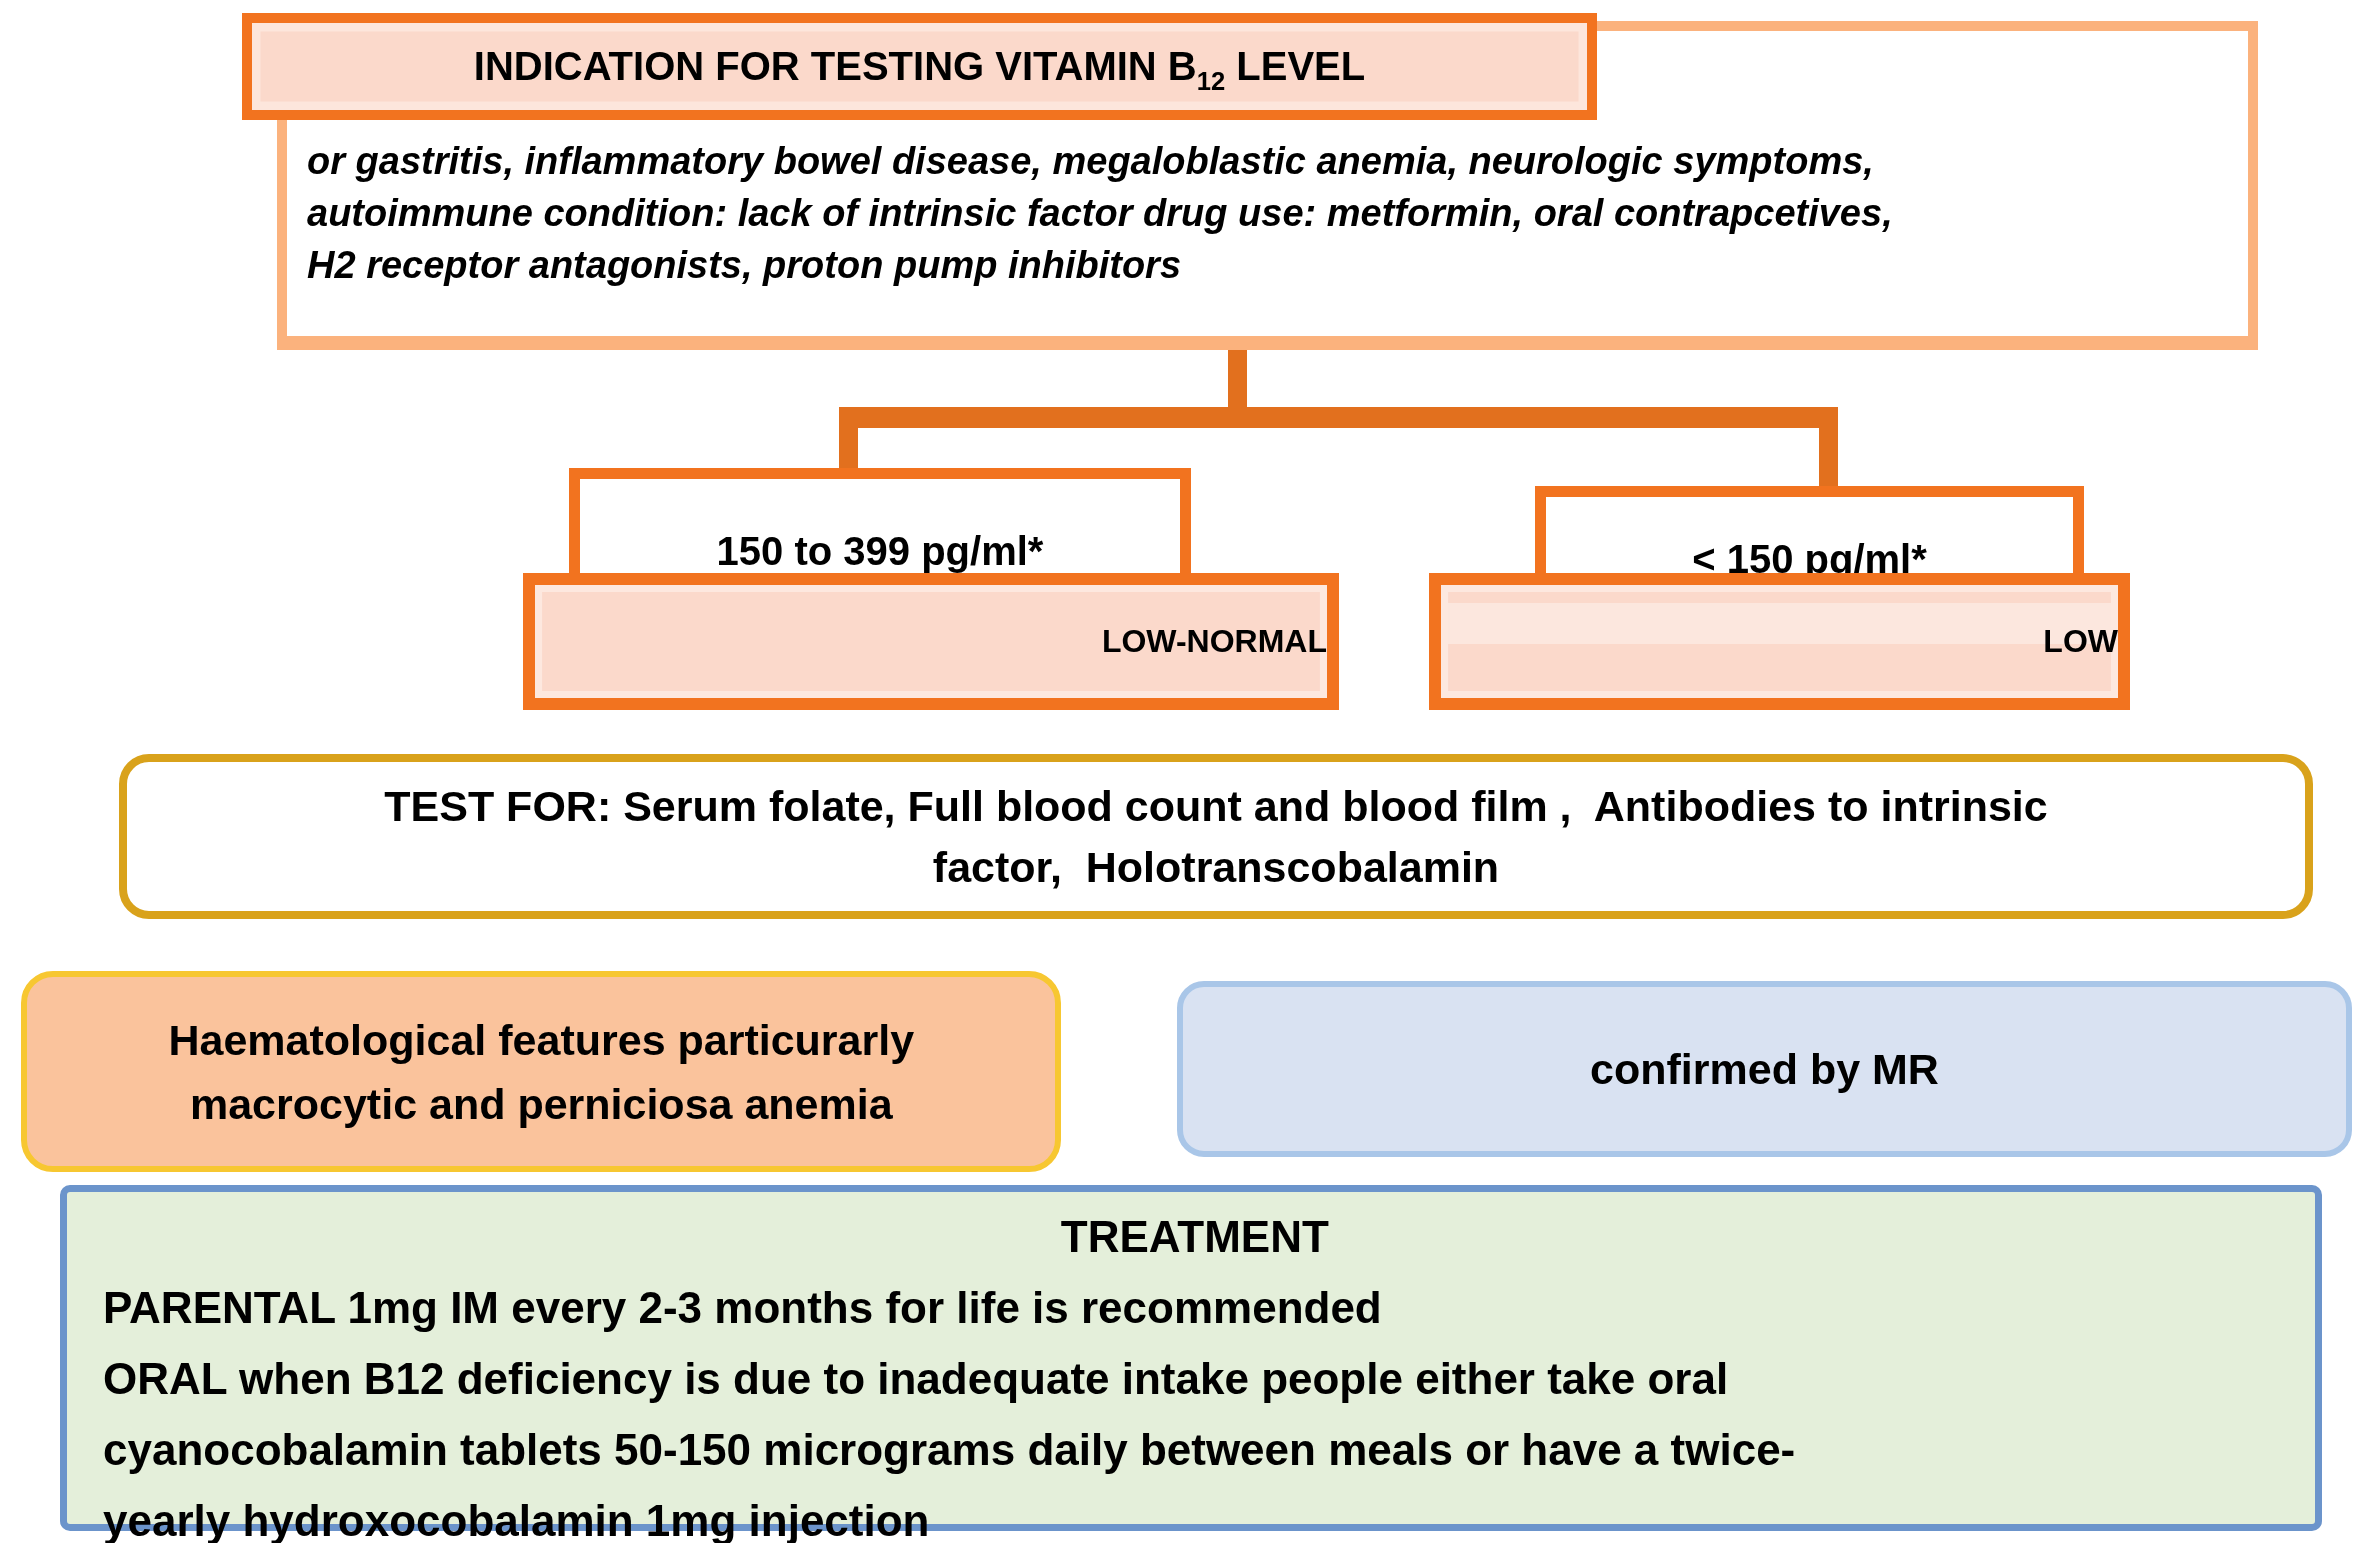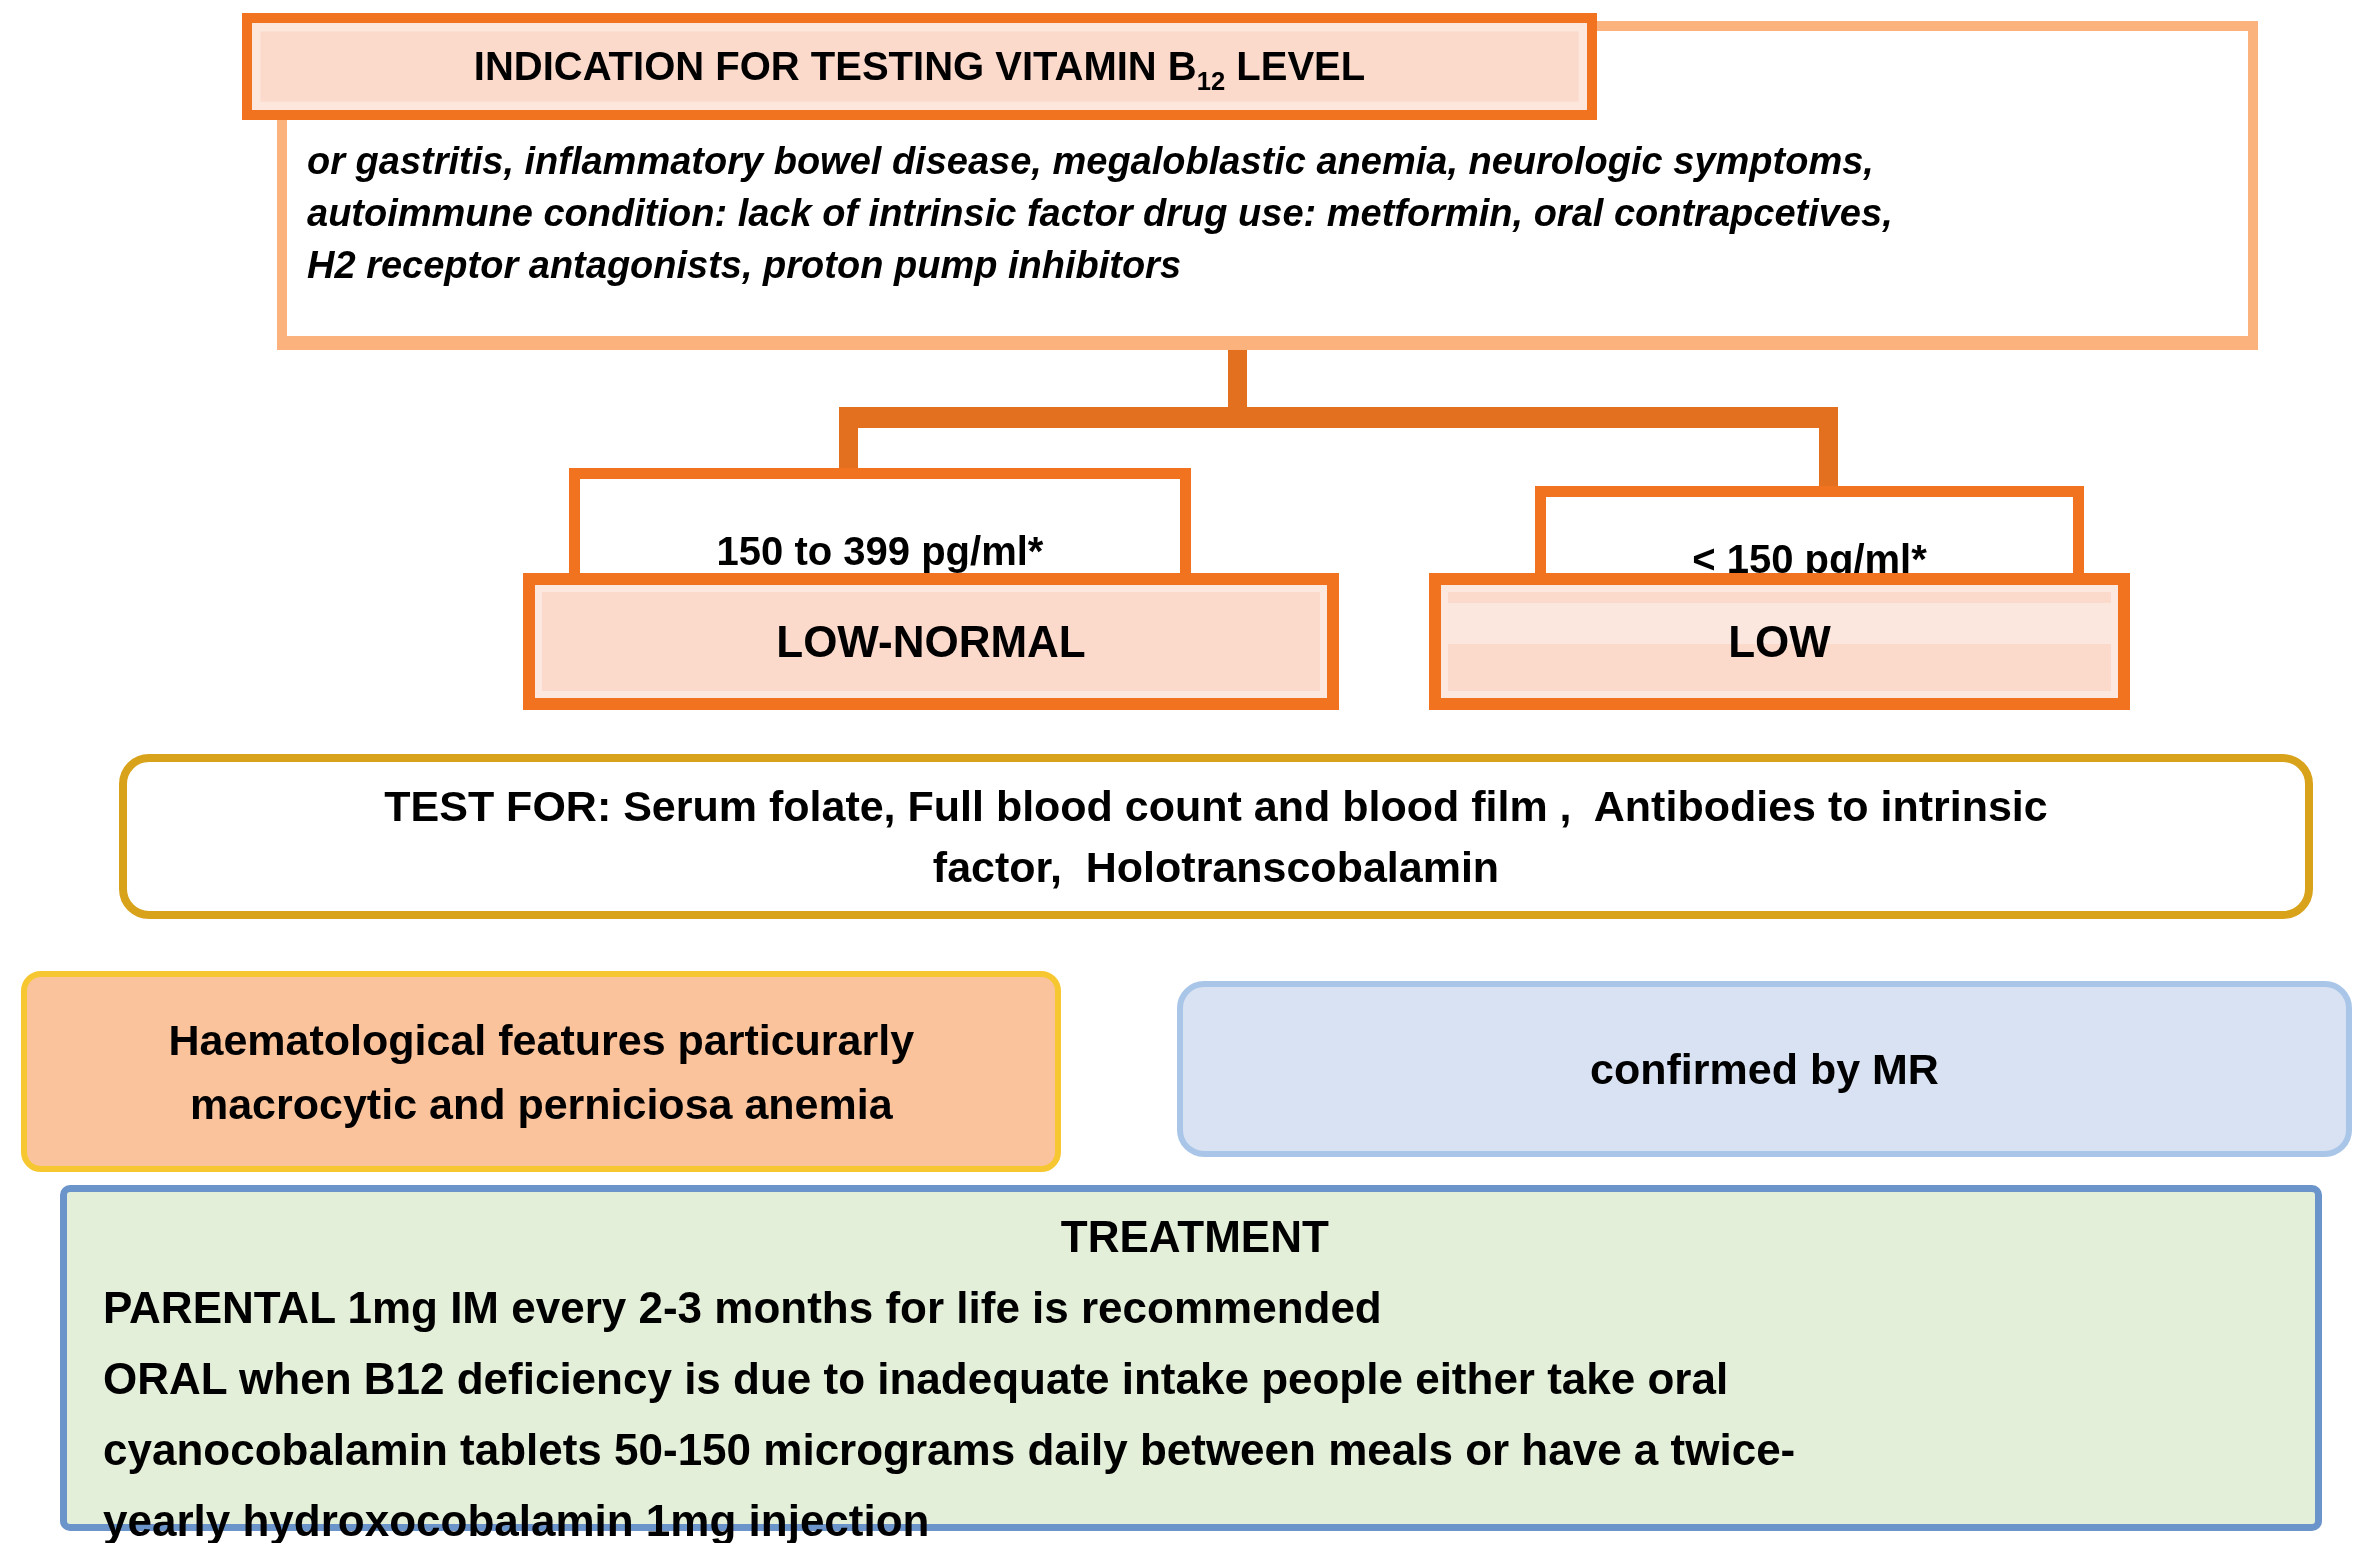--- a/index.html
+++ b/index.html
@@ -69,22 +69,23 @@
     font-size: 40px;
     z-index: 1;
   }
   #range-left  { left: 569px;  top: 468px; width: 622px; height: 167px; text-align: right; }
   #range-right { left: 1535px; top: 486px; width: 549px; height: 146px; }
 
   .result-box {
     background: #FBD9CB;
     border: 12.8px solid #F2731F;
     box-shadow: inset 0 0 0 7.1px #FDE8DF;
-    font-size: 44px;
+    font-size: 32px;
     z-index: 2;
+    align-items: flex-end;
   }
   #low-normal { left: 523px;  top: 573px; width: 816px; height: 137px; }
   #low {
     left: 1429px; top: 573px; width: 701px; height: 137px;
     background: linear-gradient(180deg, #FBD9CB 0%, #FBD9CB 16%, #FCE7DE 16%, #FCE7DE 52%, #FBD9CB 52%);
   }
 
   
   #test-for {
     left: 119px; top: 754px; width: 2194px; height: 165px;
@@ -94,21 +95,21 @@
     font-size: 43px;
     line-height: 61px;
     z-index: 1;
   }
 
   
   #haem {
     left: 21.3px; top: 971px; width: 1040px; height: 201px;
     background: #FAC39C;
     border: 6.4px solid #F7C731;
-    border-radius: 20px;
+    border-radius: 32px;
     font-size: 43px;
     line-height: 64px;
   }
   #neuro {
     left: 1177px; top: 981px; width: 1175px; height: 176px;
     background: #D9E2F2;
     border: 6.4px solid #A9C6E8;
     border-radius: 27px;
     font-size: 43px;
     line-height: 64px;

